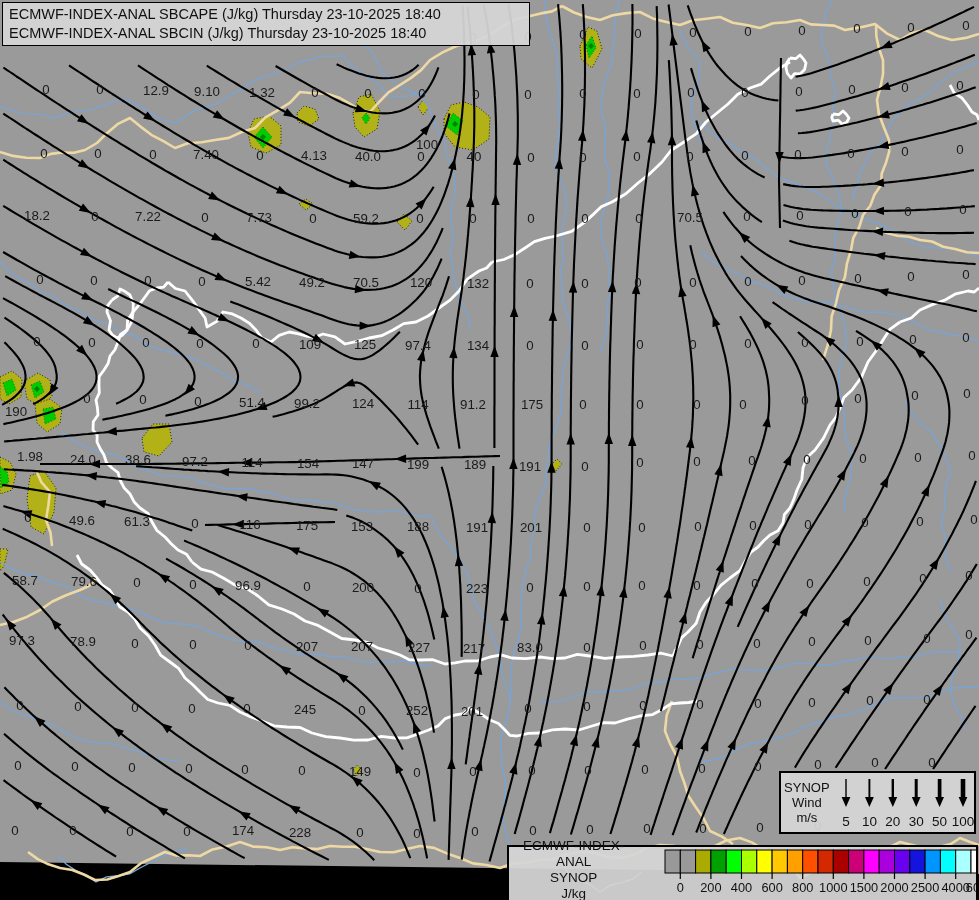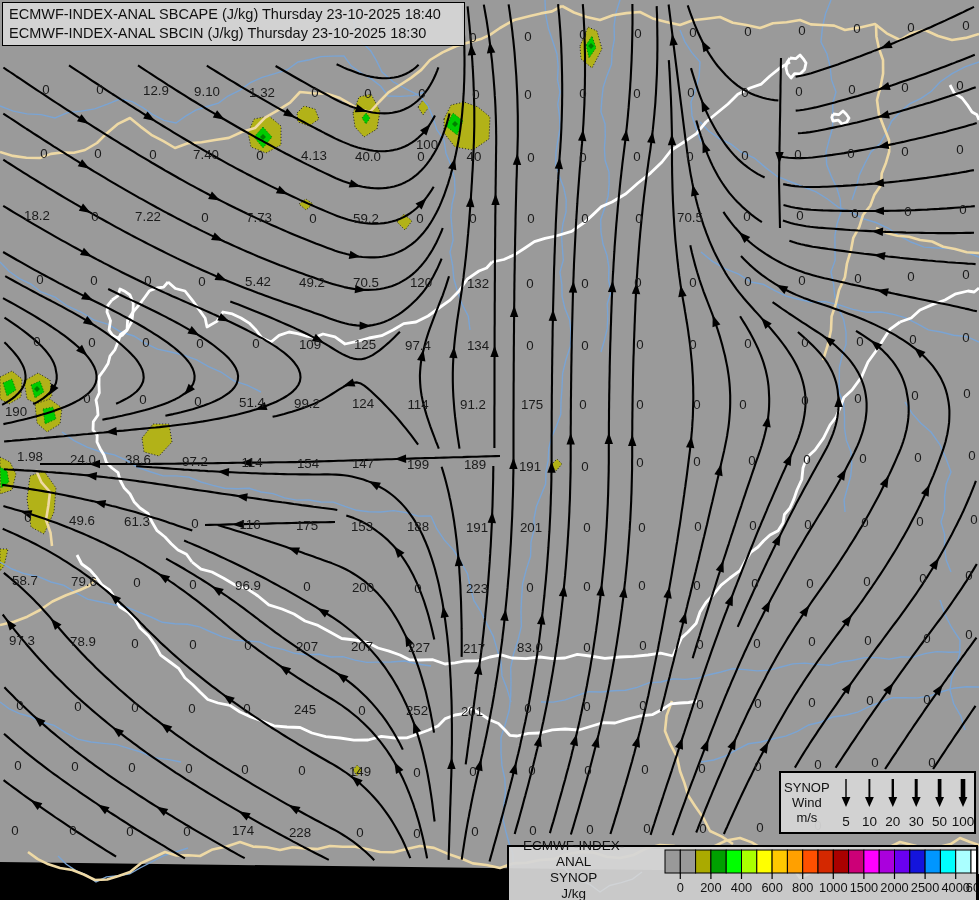--- a/index.html
+++ b/index.html
@@ -1,21 +1,21 @@
 <!DOCTYPE html>
 <html><head>
 <meta charset="utf-8">
 <style>
   html,body{margin:0;padding:0;background:#000;}
   #stage{position:relative;width:979px;height:900px;overflow:hidden;background:#9a9a9a;
          font-family:"Liberation Sans", sans-serif;}
   #mapsvg{position:absolute;left:0;top:0;}
   .overlaybox{position:absolute;border:1px solid #000;background:rgba(214,214,214,0.94);
               color:#111;box-sizing:border-box;}
-  #titlebox{left:2px;top:2px;width:463px;padding:2px 6px 3px 6px;font-size:14.5px;line-height:18.5px;
+  #titlebox{left:2px;top:2px;width:528px;padding:2px 6px 3px 6px;font-size:14.5px;line-height:18.5px;
             white-space:nowrap;}
   #synopbox{left:779px;top:771px;width:197px;height:63px;border-width:2px;display:flex;align-items:center;justify-content:space-between;}
   #synopbox .wtitle{width:52px;text-align:center;font-size:13px;line-height:15px;}
   #capebox{left:507px;top:845px;width:471px;height:59px;border-width:2px;display:flex;align-items:flex-end;gap:24px;}
   #capebox .ctitle{width:137px;text-align:center;font-size:13.5px;line-height:16px;}
 </style>
 </head>
 <body>
 
 <div id="stage">
@@ -550,21 +550,21 @@
         <text x="703" y="832.5" text-anchor="middle" font-size="13.3" font-family="Liberation Sans, sans-serif" fill="#1b1b1b">0</text>
         <text x="760" y="831.5" text-anchor="middle" font-size="13.3" font-family="Liberation Sans, sans-serif" fill="#1b1b1b">0</text>
         <text x="818" y="829.5" text-anchor="middle" font-size="13.3" font-family="Liberation Sans, sans-serif" fill="#1b1b1b">0</text>
         <text x="877" y="830.5" text-anchor="middle" font-size="13.3" font-family="Liberation Sans, sans-serif" fill="#1b1b1b">0</text>
         <text x="933" y="829.5" text-anchor="middle" font-size="13.3" font-family="Liberation Sans, sans-serif" fill="#1b1b1b">0</text>
       </g>
     </svg>
 
   <div id="titlebox" class="overlaybox">
     <div>ECMWF-INDEX-ANAL SBCAPE (J/kg) Thursday 23-10-2025 18:40</div>
-    <div>ECMWF-INDEX-ANAL SBCIN (J/kg) Thursday 23-10-2025 18:30</div>
+    <div>ECMWF-INDEX-ANAL SBCIN (J/kg) Thursday 23-10-2025 18:40</div>
   </div>
 
   <div id="synopbox" class="overlaybox">
     <div class="wtitle">
       <div>SYNOP</div>
       <div>Wind</div>
       <div>m/s</div>
     </div>
     <svg id="synopsvg" width="142" height="58">
         <line x1="13" y1="5" x2="13" y2="25" stroke="#000" stroke-width="1.4"></line>

